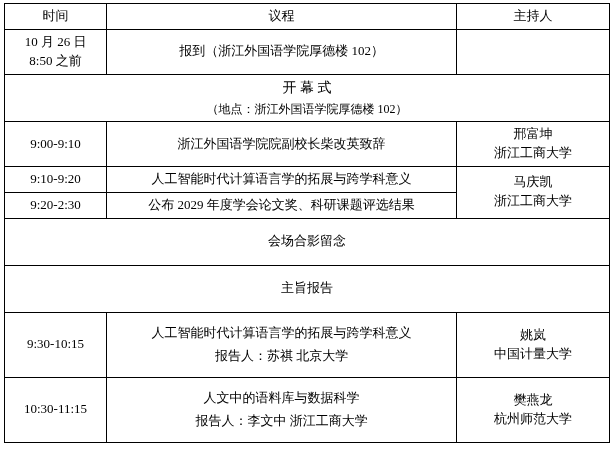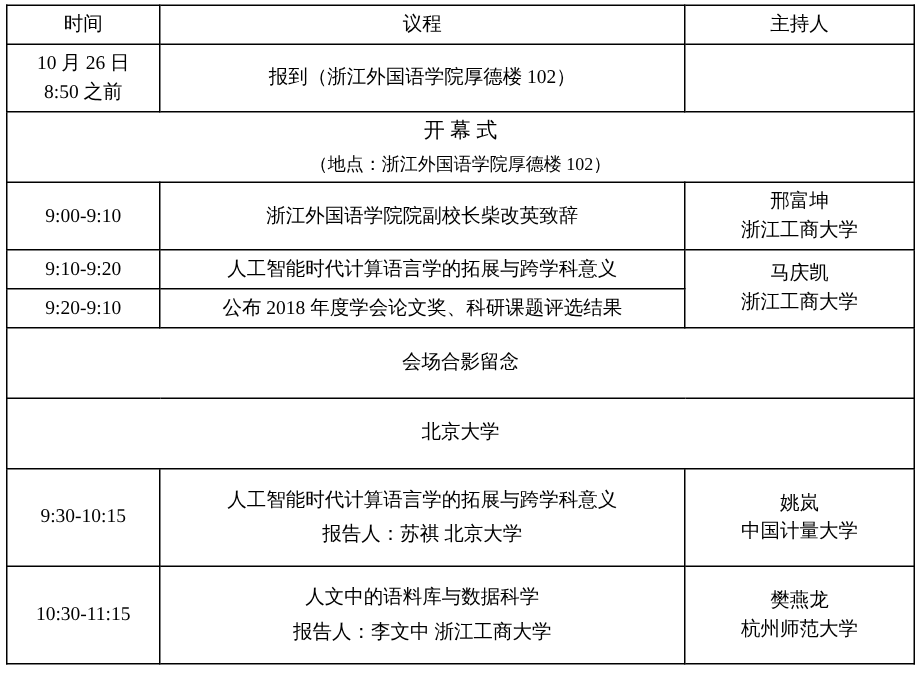--- a/index.html
+++ b/index.html
@@ -111,30 +111,30 @@
       <tr>
         <td>9:10-9:20</td>
         <td>人工智能时代计算语言学的拓展与跨学科意义</td>
         <td class="cell-lines" rowspan="2">
           <div>马庆凯</div>
           <div>浙江工商大学</div>
         </td>
       </tr>
 
       <tr>
-        <td>9:20-9:10</td>
-        <td>公布 2018 年度学会论文奖、科研课题评选结果</td>
+        <td>9:20-2:30</td>
+        <td>公布 2029 年度学会论文奖、科研课题评选结果</td>
       </tr>
 
       <tr>
         <td colspan="3" class="tall">会场合影留念</td>
       </tr>
 
       <tr>
-        <td colspan="3" class="tall bold big">北京大学</td>
+        <td colspan="3" class="tall bold big">主旨报告</td>
       </tr>
 
       <tr>
         <td class="taller">9:30-10:15</td>
         <td class="cell-lines two-line">
           <div>人工智能时代计算语言学的拓展与跨学科意义</div>
           <div>报告人：苏祺  北京大学</div>
         </td>
         <td class="cell-lines">
           <div>姚岚</div>

